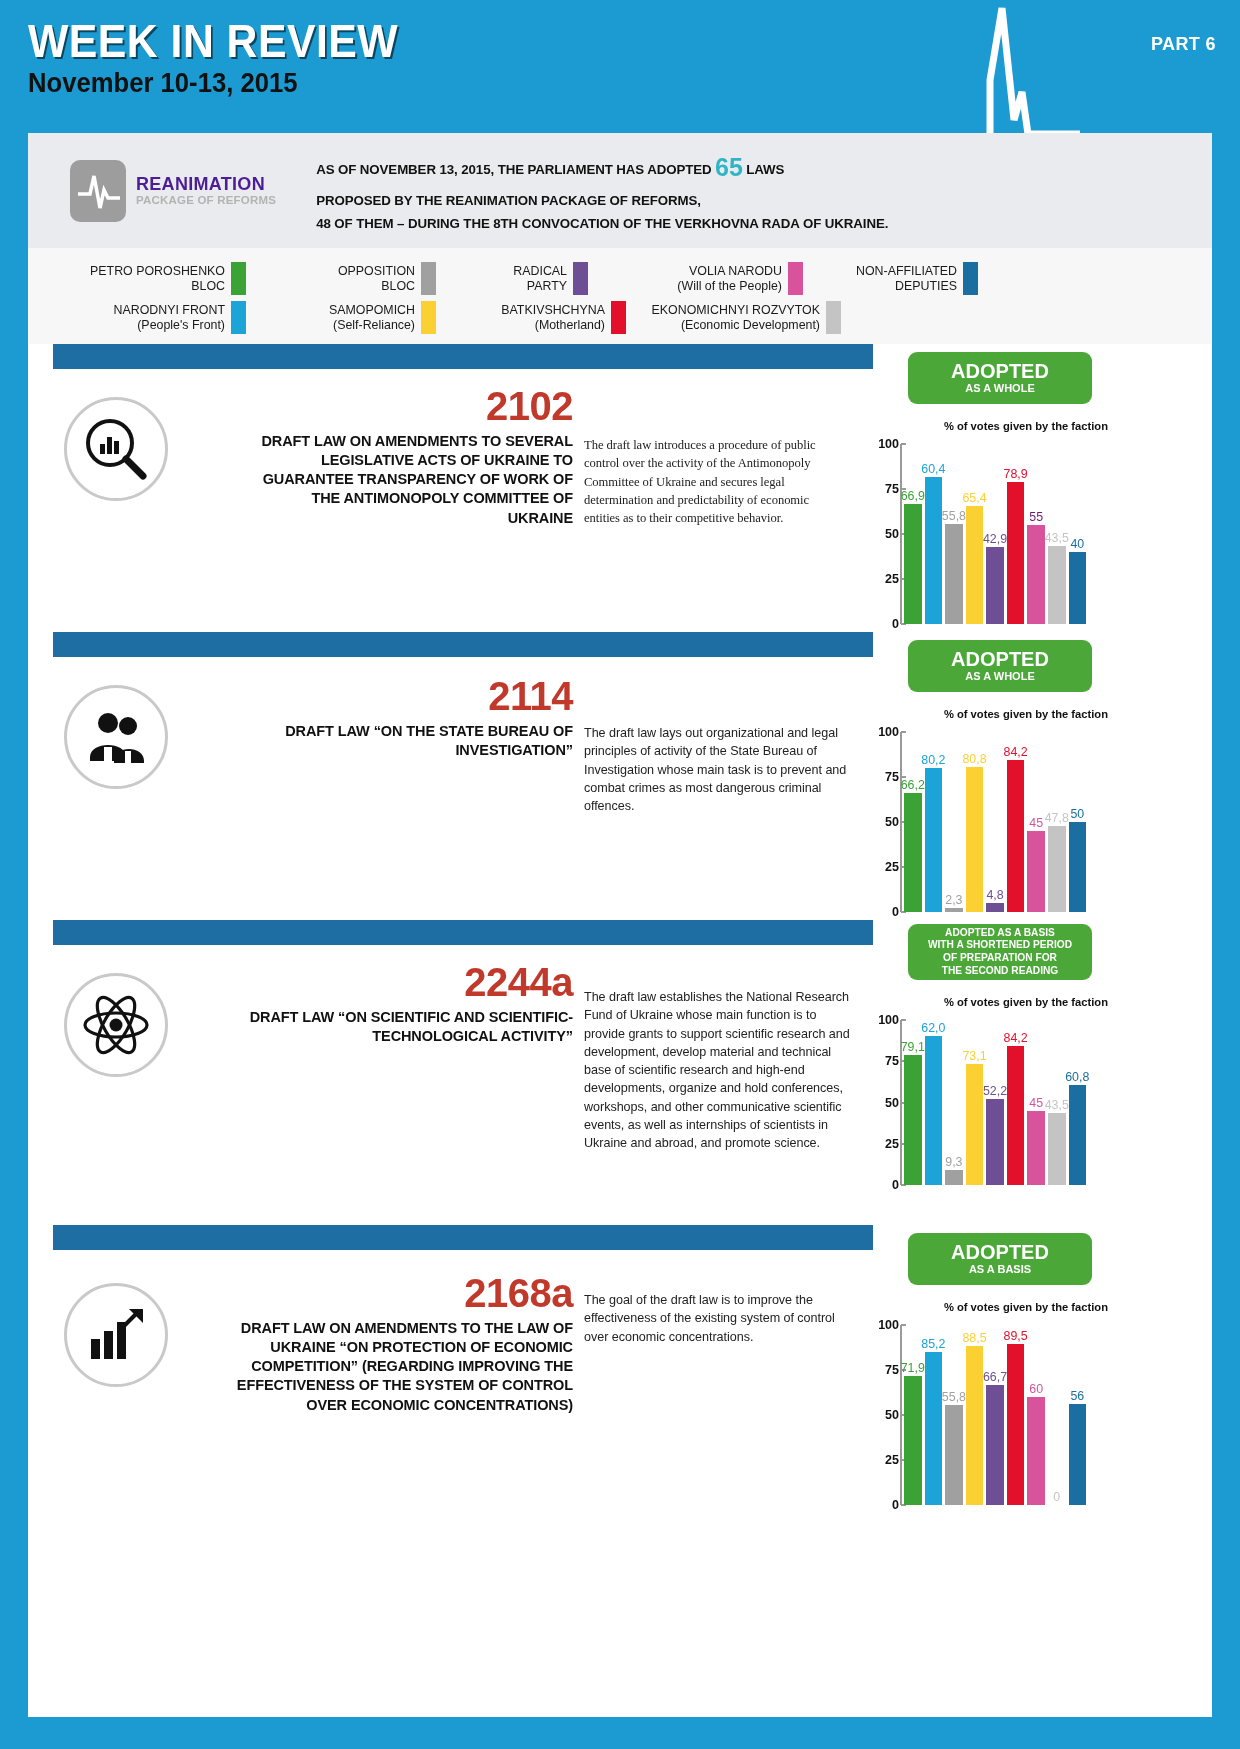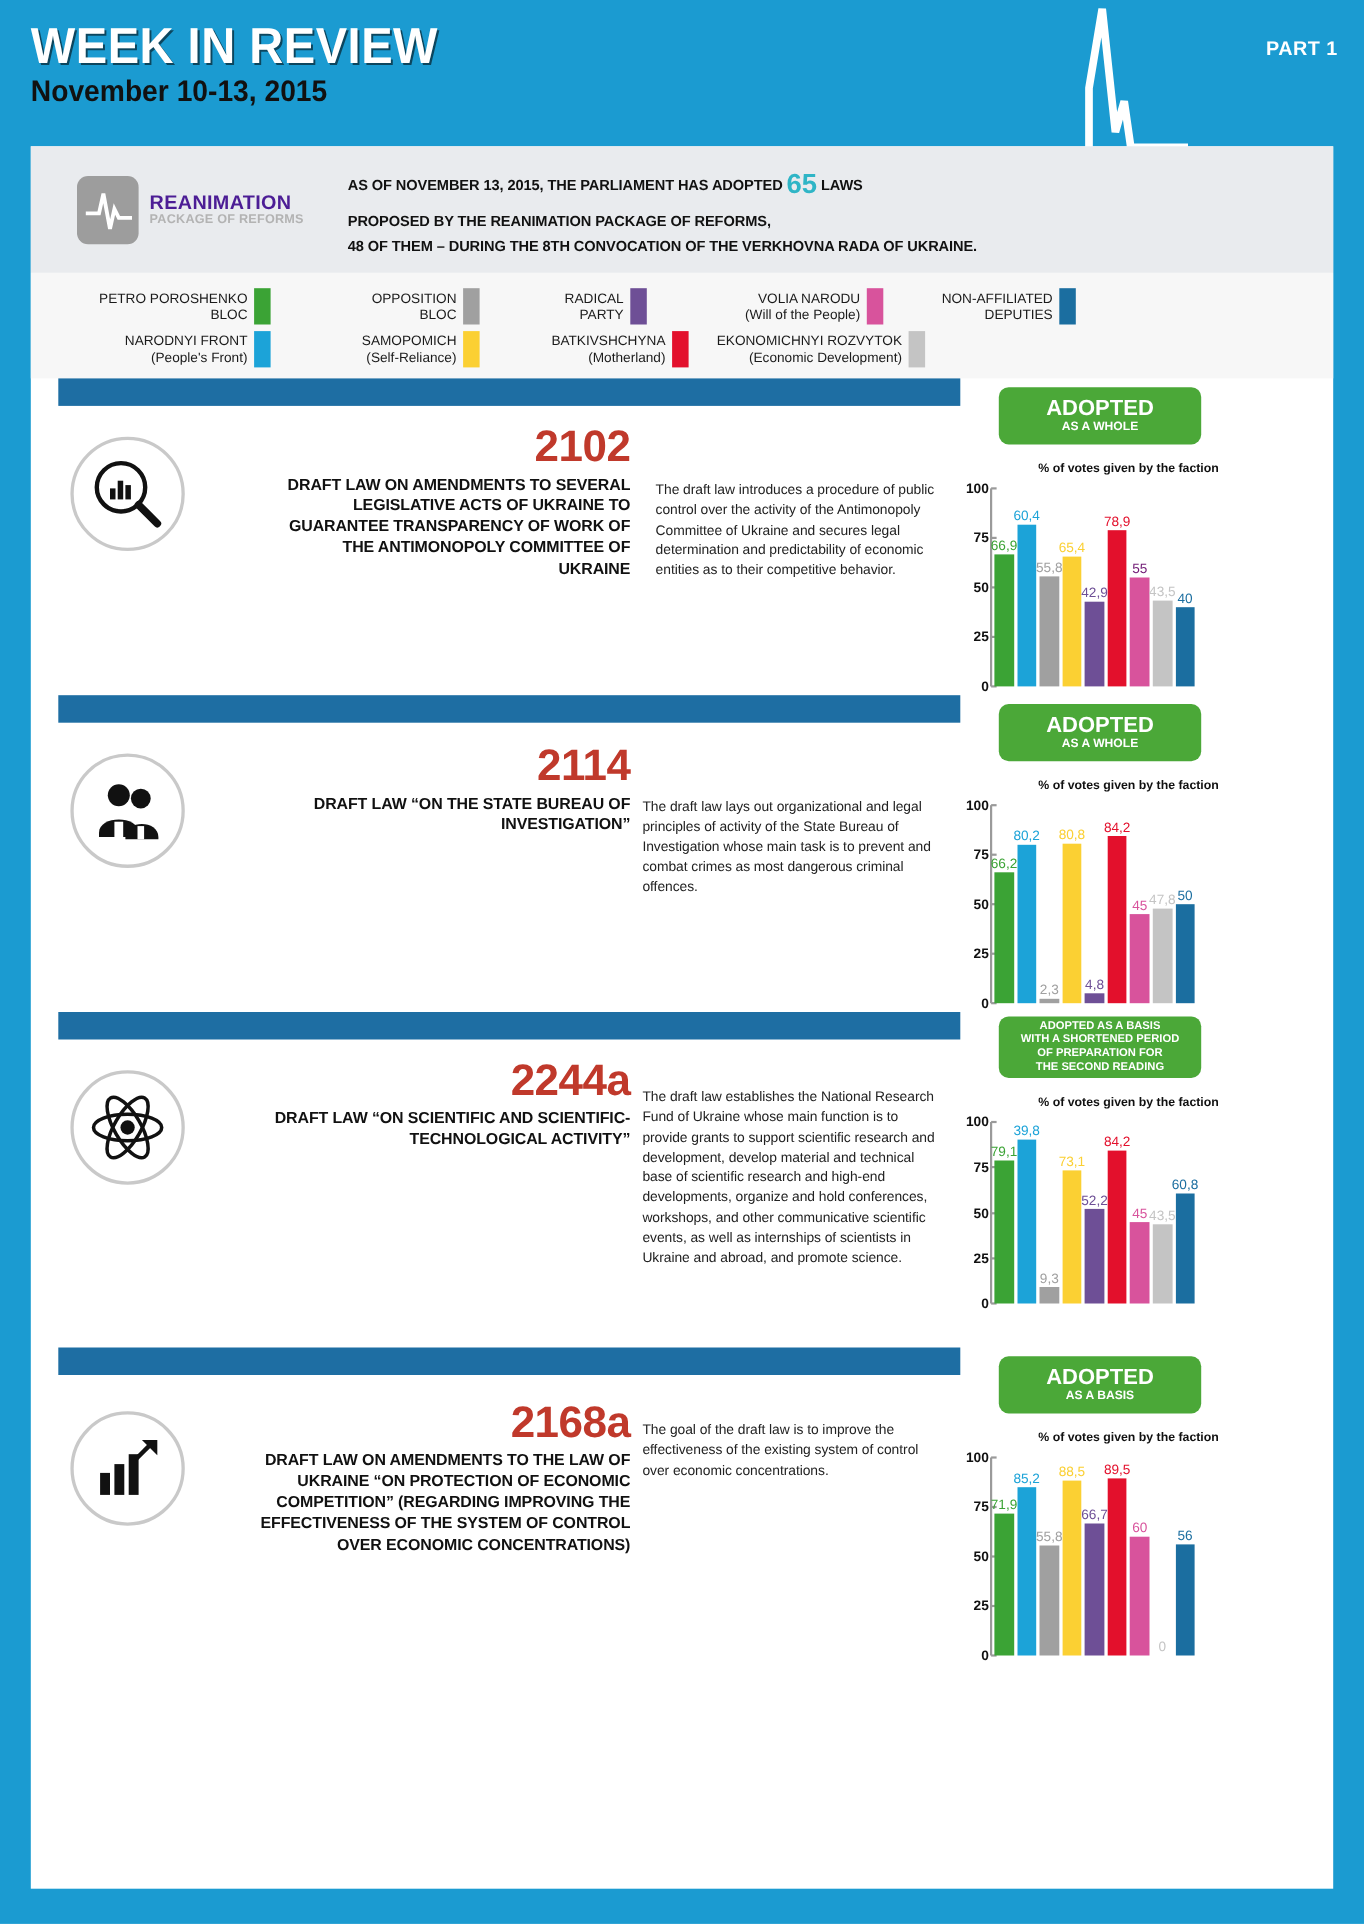--- a/index.html
+++ b/index.html
@@ -144,21 +144,21 @@
 </style>
 </head>
 <body>
 
 <div class="header">
   <svg class="ecg" viewBox="0 0 130 240">
     <path d="M 40 240 L 40 80 L 52 8 L 64 120 L 72 92 L 78 134 L 130 134" fill="none" stroke="#ffffff" stroke-width="7"></path>
   </svg>
   <div class="title-main">WEEK IN REVIEW</div>
   <div class="title-sub">November 10-13, 2015</div>
-  <div class="part-label">PART 1</div>
+  <div class="part-label">PART 6</div>
 </div>
 
 <div class="sheet">
 
   <div class="intro">
     <div class="rpr-logo">
       <div class="rpr-mark">
         <svg width="56" height="62" viewBox="0 0 56 62">
           <path d="M 8 34 L 20 34 L 24 16 L 30 48 L 34 30 L 38 38 L 50 38" fill="none" stroke="#ffffff" stroke-width="3.5"></path>
         </svg>
@@ -235,21 +235,21 @@
         <line x1="43" y1="43" x2="60" y2="60" stroke="#111" stroke-width="7" stroke-linecap="round"></line>
         <rect x="17" y="28" width="5" height="10" fill="#111"></rect>
         <rect x="24" y="21" width="5" height="17" fill="#111"></rect>
         <rect x="31" y="25" width="5" height="13" fill="#111"></rect>
       </svg>
     </div>
     <div style="position:absolute;left:230px;top:42px;width:315px;">
       <div class="law-num">2102</div>
       <div class="law-title">DRAFT LAW ON AMENDMENTS TO SEVERAL LEGISLATIVE ACTS OF UKRAINE TO GUARANTEE TRANSPARENCY OF WORK OF THE ANTIMONOPOLY COMMITTEE OF UKRAINE</div>
     </div>
-    <div class="law-desc" style="position:absolute;left:568px;top:92px;width:260px;">The draft law introduces a procedure of public control over the activity of the Antimonopoly Committee of Ukraine and secures legal determination and predictability of economic entities as to their competitive behavior.</div>
+    <div class="law-desc" style="position:absolute;left:556px;top:92px;width:260px;font-family:Liberation Serif, serif;">The draft law introduces a procedure of public control over the activity of the Antimonopoly Committee of Ukraine and secures legal determination and predictability of economic entities as to their competitive behavior.</div>
 
     <div class="status-pill" style="left:880px;top:8px;width:184px;height:52px;">
       <span class="status-main">ADOPTED</span>
       <span class="status-sub">AS A WHOLE</span>
     </div>
     <div class="chart-caption" style="left:860px;top:76px;width:220px;">% of votes given by the faction</div>
 
     <div class="chart" style="left:838px;top:100px;width:220px;height:180px;">
       <div class="chart-axis">
         <div class="axis-line"></div>
@@ -421,21 +421,21 @@
         <div class="tick-mark" style="top:75%"></div>
         <div class="tick" style="top:100%">0</div>
         <div class="tick-mark" style="top:100%"></div>
       </div>
       <div class="bars">
           <div class="bar-col">
             <span class="bar-val" style="color: rgb(59, 163, 53); bottom: calc(79.1% + 1px);">79,1</span>
             <div class="bar" style="height: 79.1%; background: rgb(59, 163, 53);"></div>
           </div>
           <div class="bar-col">
-            <span class="bar-val" style="color: rgb(28, 163, 216); bottom: calc(90.1% + 1px);">39,8</span>
+            <span class="bar-val" style="color: rgb(28, 163, 216); bottom: calc(90.1% + 1px);">62,0</span>
             <div class="bar" style="height: 90.1%; background: rgb(28, 163, 216);"></div>
           </div>
           <div class="bar-col">
             <span class="bar-val" style="color: rgb(160, 160, 160); bottom: calc(9.3% + 1px);">9,3</span>
             <div class="bar" style="height: 9.3%; background: rgb(160, 160, 160);"></div>
           </div>
           <div class="bar-col">
             <span class="bar-val" style="color: rgb(251, 208, 51); bottom: calc(73.1% + 1px);">73,1</span>
             <div class="bar" style="height: 73.1%; background: rgb(251, 208, 51);"></div>
           </div>

